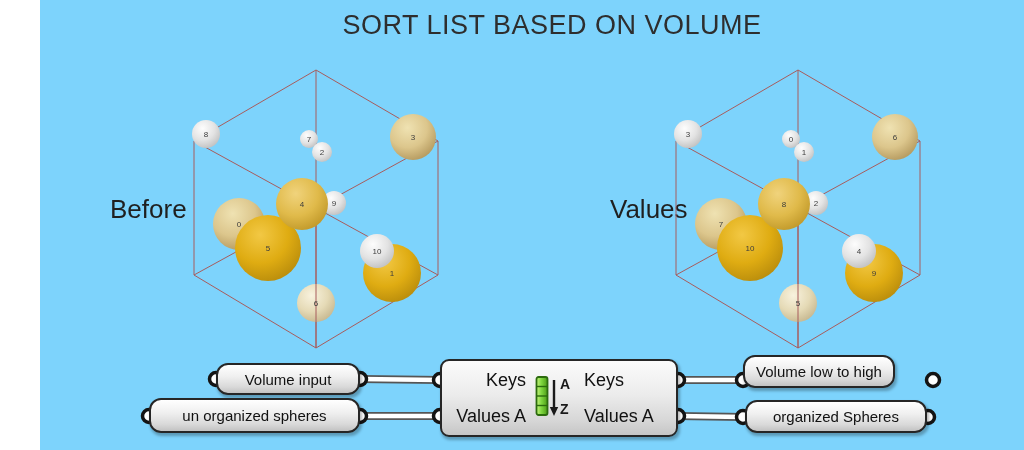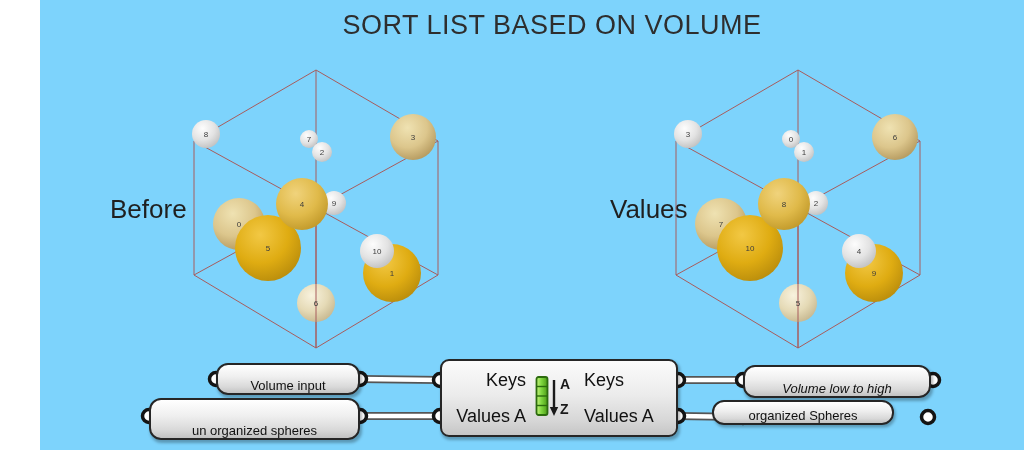--- a/index.html
+++ b/index.html
@@ -9,22 +9,22 @@
          font-size:27px;letter-spacing:0.5px;color:#2e2e2e;}
   .view-label{position:absolute;font-size:26px;color:#1f1f1f;text-align:right;}
   #before-label{left:70px;top:194px;}
   #after-label{left:570px;top:194px;}
   #scene{position:absolute;left:0;top:0;}
   #wires{position:absolute;left:0;top:0;z-index:1;}
   .capsule{position:absolute;z-index:2;box-sizing:border-box;
            border:2px solid #262626;border-radius:12px;
            background:linear-gradient(180deg,#ffffff 0%,#efefef 42%,#d9d9d9 78%,#c2c2c2 100%);
            box-shadow:1.5px 2.5px 3px rgba(0,0,0,0.28);
-           display:flex;align-items:flex-end;justify-content:center;
-           font-size:13px;color:#111111;white-space:nowrap;}
+           display:flex;align-items:center;justify-content:center;
+           font-size:15px;color:#111111;white-space:nowrap;}
   .component{position:absolute;z-index:2;box-sizing:border-box;
            border:2px solid #262626;border-radius:9px;
            background:linear-gradient(180deg,#fbfbfb 0%,#ececec 45%,#d7d7d7 80%,#c6c6c6 100%);
            box-shadow:1.5px 2.5px 3px rgba(0,0,0,0.28);
            display:flex;align-items:stretch;padding:1px 18px 1px 8px;}
   .io-col{flex:1;display:flex;flex-direction:column;}
   .io-label{height:36px;display:flex;align-items:center;font-size:18px;color:#111111;}
   .io-col.inputs .io-label{justify-content:flex-end;padding-right:6px;}
   .io-col.outputs .io-label{justify-content:flex-start;padding-left:8px;}
   .icon-wrap{width:44px;display:flex;align-items:center;justify-content:center;margin-top:-5px;}
@@ -140,27 +140,27 @@
       <circle cx="638" cy="416" r="6.5" fill="#ffffff" stroke="#141414" stroke-width="3.5"></circle>
       <circle cx="703" cy="380" r="6.5" fill="#ffffff" stroke="#141414" stroke-width="3.5"></circle>
       <circle cx="893" cy="380" r="6.5" fill="#ffffff" stroke="#141414" stroke-width="3.5"></circle>
       <circle cx="703" cy="417" r="6.5" fill="#ffffff" stroke="#141414" stroke-width="3.5"></circle>
       <circle cx="888" cy="417" r="6.5" fill="#ffffff" stroke="#141414" stroke-width="3.5"></circle>
     </svg>
 
   <div class="capsule" id="panel-0" style="left:176px;top:363px;width:144px;height:32px;">
     <span>Volume input</span>
   </div>
-  <div class="capsule" id="panel-1" style="left:109px;top:398px;width:211px;height:42px;">
+  <div class="capsule" id="panel-1" style="left:109px;top:398px;width:211px;height:35px;">
     <span>un organized spheres</span>
   </div>
-  <div class="capsule" id="panel-2" style="left:703px;top:365px;width:188px;height:33px;font-style:italic;">
+  <div class="capsule" id="panel-2" style="left:703px;top:355px;width:152px;height:33px;">
     <span>Volume low to high</span>
   </div>
-  <div class="capsule" id="panel-3" style="left:672px;top:400px;width:182px;height:25px;">
+  <div class="capsule" id="panel-3" style="left:705px;top:400px;width:182px;height:33px;">
     <span>organized Spheres</span>
   </div>
 
   <div class="component" style="left:400px;top:359px;width:238px;height:78px;">
     <div class="io-col inputs">
       <div class="io-label">Keys</div>
       <div class="io-label">Values A</div>
     </div>
     <div class="icon-wrap">
       <svg width="38" height="44" viewBox="0 0 38 44">

